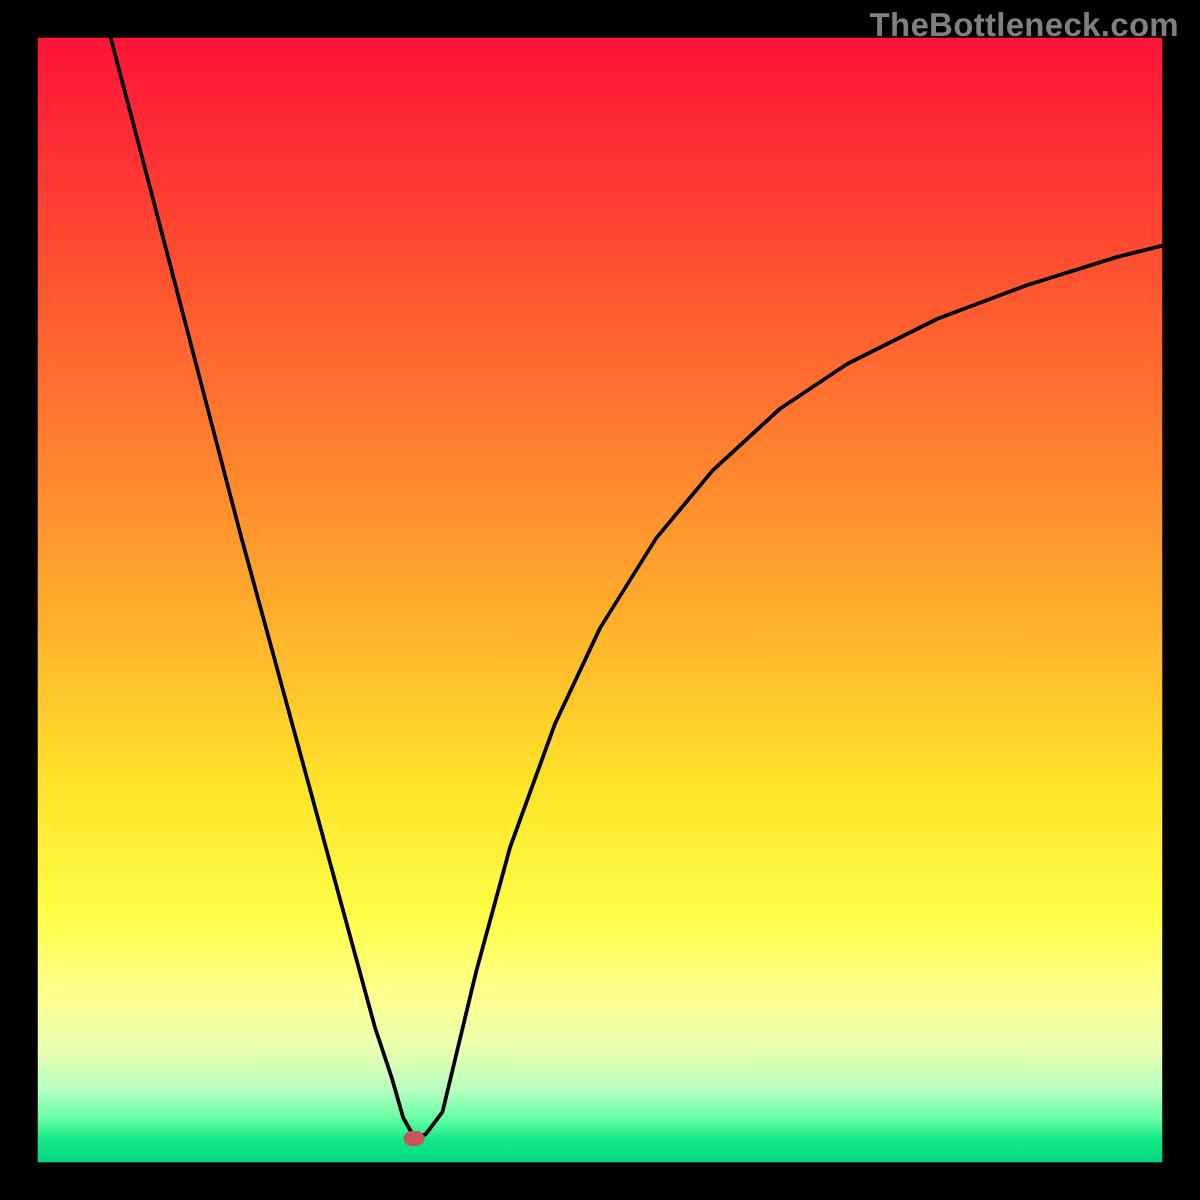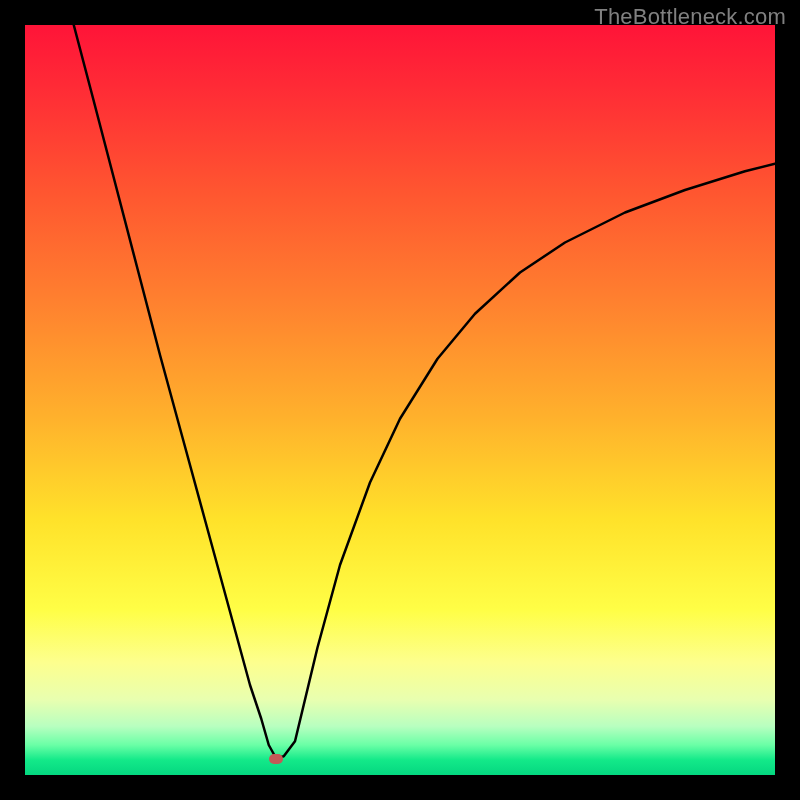--- a/index.html
+++ b/index.html
@@ -16,21 +16,21 @@
     width: 800px;
     height: 800px;
     background: #000;
   }
   .watermark {
     position: absolute;
     top: 4px;
     right: 14px;
     color: #808080;
     font-size: 22px;
-    font-weight: 400;
+    font-weight: 700;
     letter-spacing: 0.2px;
     z-index: 20;
     user-select: none;
   }
   .plot-frame {
     position: absolute;
     left: 25px;
     top: 25px;
     width: 750px;
     height: 750px;

